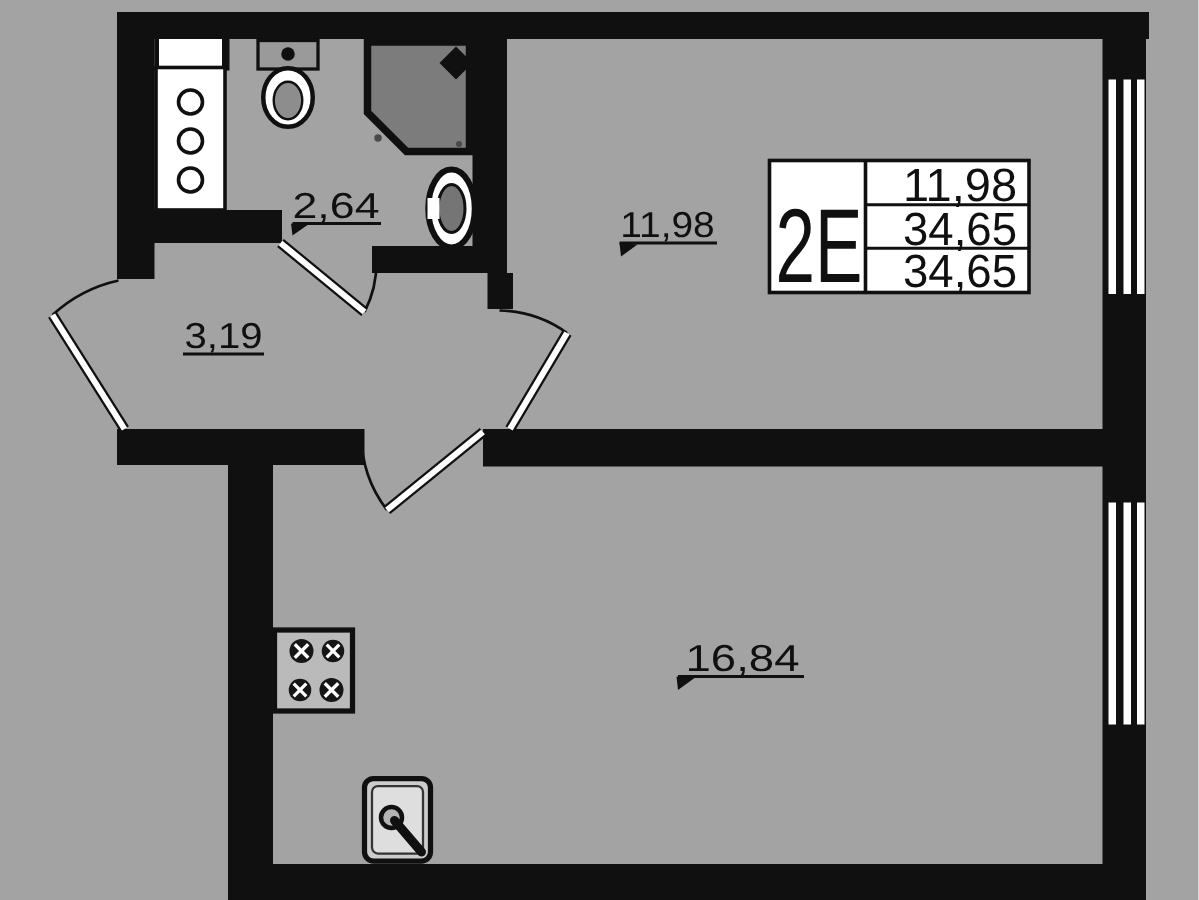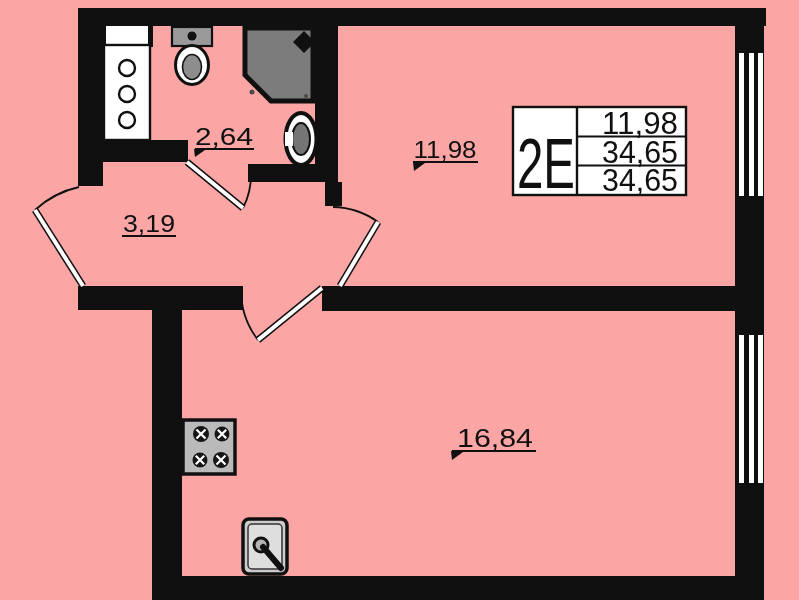--- a/index.html
+++ b/index.html
@@ -1,16 +1,16 @@
 <!DOCTYPE html>
 <html><head>
 <meta charset="utf-8">
 <style>
   html,body{margin:0;padding:0;background:#ffffff;}
-  #stage{position:relative;width:799px;height:600px;background:#fca5a5;overflow:hidden;}
+  #stage{position:relative;width:799px;height:600px;background:#a3a3a3;overflow:hidden;}
   svg{display:block;}
   text{font-family:"Liberation Sans","DejaVu Sans",sans-serif;fill:#101010;}
   .area-label{font-size:24px;}
   .area-label-lg{font-size:25px;}
   .tbl-num{font-size:31px;}
   .tbl-type{font-size:70px;}
 </style>
 </head>
 <body>
 

